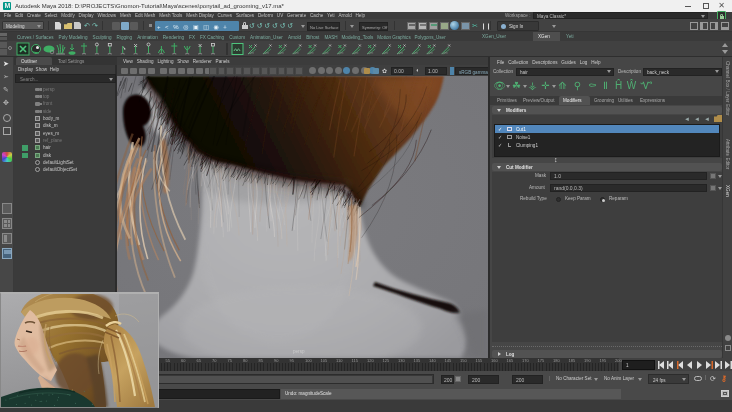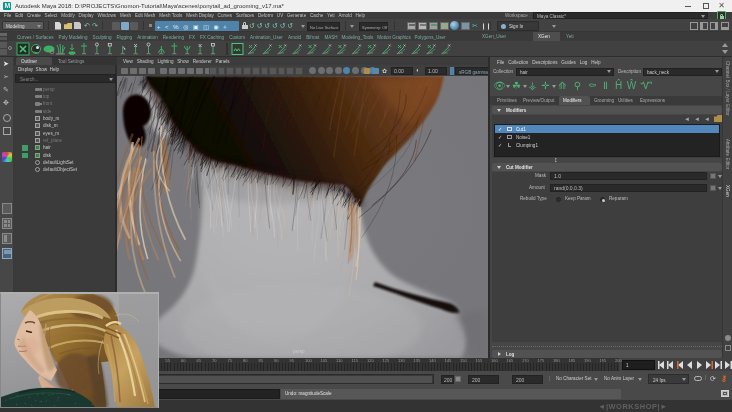--- a/index.html
+++ b/index.html
@@ -1306,23 +1306,20 @@
   <div class="abs" style="left:0;top:387px;width:732px;height:13px;background:#494949;">
     <div class="abs" style="left:2px;top:1.5px;width:278px;height:10px;background:#222;border:1px solid #1a1a1a;"></div>
     <div class="abs" style="left:281px;top:1.5px;width:340px;height:10px;background:#575757;">
       <div class="abs t45" style="left:4px;top:2.5px;color:#e0e0e0;">Undo: magnitudeScale</div>
     </div>
     <div class="abs" style="left:721px;top:3px;width:8px;height:7px;background:#b8b8b8;border:1px solid #d0d0d0;">
         <div style="position:absolute;left:1px;top:1px;width:4px;height:3px;border:1px solid #555;"></div>
       </div>
   </div>
 
-  <div class="abs" style="left:0;top:400px;width:732px;height:12px;background:#333;">
-    <div class="abs" style="left:598px;top:1.5px;font-size:7.5px;color:#606060;font-weight:bold;letter-spacing:0.5px;">◄|WORKSHOP|►</div>
-  </div>
 
   <div class="abs" style="left:0;top:292px;width:159px;height:116px;border-top:2px solid #b0b0b0;border-right:2px solid #b0b0b0;border-left:1px solid #888;border-bottom:1px solid #888;background:#9a9a9c;" id="inset">
       <svg width="157" height="113" style="display:block;color-interpolation-filters:sRGB">
         <defs>
           <linearGradient id="pbg" x1="0" y1="0" x2="0.25" y2="1">
             <stop offset="0" stop-color="#acacae"></stop>
             <stop offset="1" stop-color="#919193"></stop>
           </linearGradient>
           <linearGradient id="pony" x1="0.2" y1="0" x2="0.9" y2="1">
             <stop offset="0" stop-color="#b08848"></stop>

